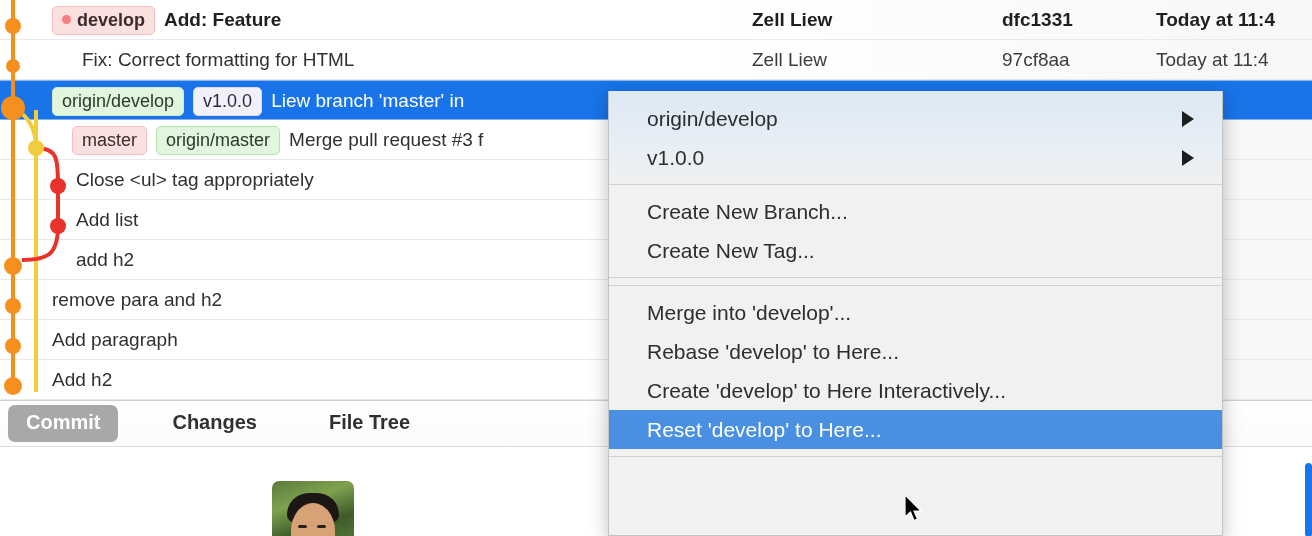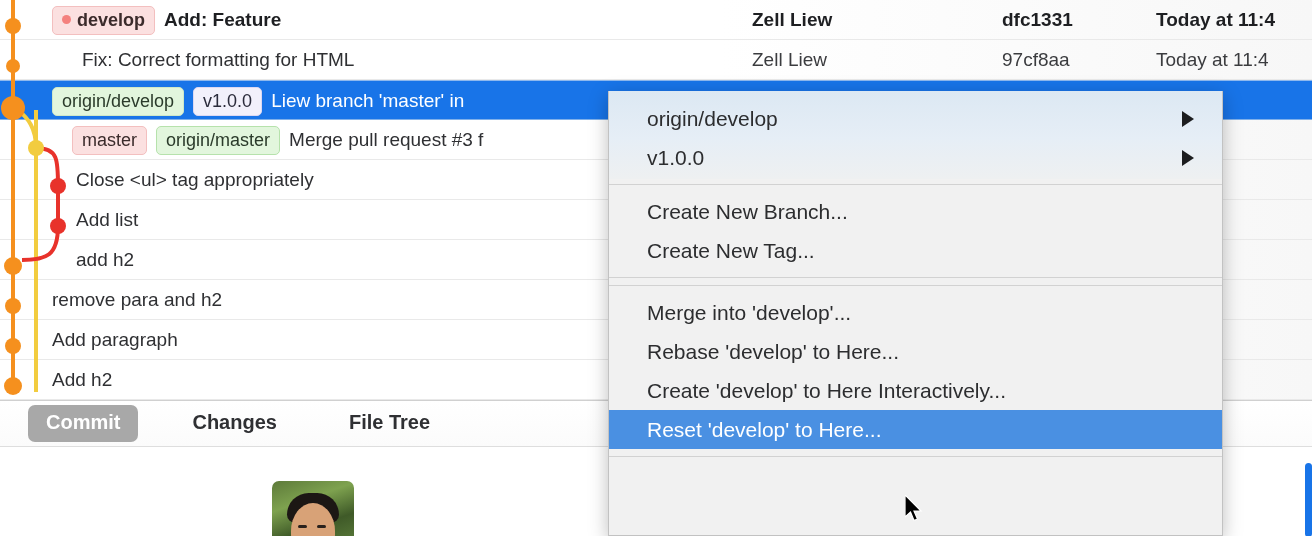--- a/index.html
+++ b/index.html
@@ -75,21 +75,21 @@
     background: #ffffff; border-top: 1px solid #d0d0d0;
   }
   .tabbar {
     position: absolute; left: 0; top: 0; width: 1312px; height: 46px;
     display: flex; align-items: center; gap: 0;
     border-bottom: 1px solid #dedede;
     background: linear-gradient(to bottom, #ffffff, #fbfbfb);
   }
   .tab {
     font-size: 20px; color: #2f3033; padding: 6px 18px 8px 18px;
-    margin-left: 28px; border-radius: 7px; font-weight: 600;
+    margin-left: 8px; border-radius: 7px; font-weight: 600;
   }
   .tab.active { background: #a8a8a8; color: #ffffff; }
   .tab + .tab { margin-left: 36px; }
   .avatar-wrap {
     position: absolute; left: 272px; top: 80px;
     width: 82px; height: 60px; overflow: hidden;
   }
   .avatar {
     width: 82px; height: 82px; border-radius: 7px; overflow: hidden;
     position: relative;

